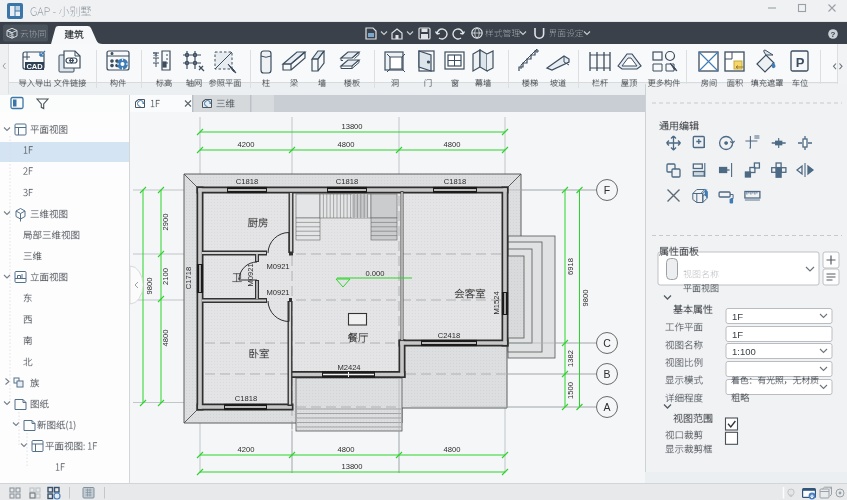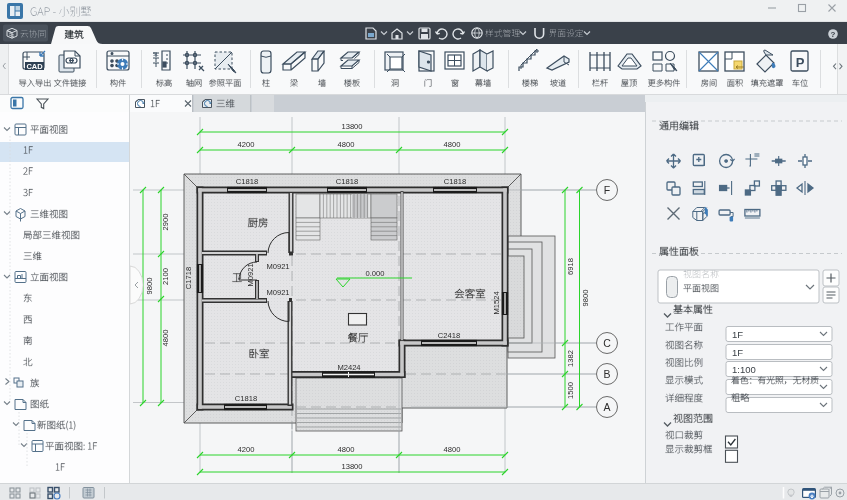--- a/index.html
+++ b/index.html
@@ -1,26 +1,26 @@
 <!DOCTYPE html>
 <html><head><meta charset="utf-8"><style>
 *{margin:0;padding:0;box-sizing:border-box}
 html,body{width:847px;height:500px;overflow:hidden;font-family:"Liberation Sans",sans-serif;background:#eceff1}
 .abs{position:absolute}
 #page{position:relative;width:847px;height:500px}
 #titlebar{position:absolute;left:0;top:0;width:847px;height:22px;background:#eff1f2;border-bottom:1px solid #e0e2e4}
 #menubar{position:absolute;left:0;top:22px;width:847px;height:22px;background:#3a414a}
-#ribbon{position:absolute;left:0;top:44px;width:847px;height:51px;background:#f8f9fa;border-bottom:1px solid #d8dadc}
+#ribbon{position:absolute;left:0;top:44px;width:847px;height:39px;background:#f8f9fa;border-bottom:1px solid #d8dadc}
 #ribbon .lstrip{position:absolute;left:0;top:0;width:9px;height:50px;background:#eef0f1;border-right:1px solid #dcdedf}
 #ribbon .rstrip{position:absolute;right:0;top:0;width:10px;height:50px;background:#f2f3f4;border-left:1px solid #dcdedf}
 #tabrow{position:absolute;left:130px;top:95px;width:515px;height:17px;background:#c9ced4}
 #treehead{position:absolute;left:0;top:95px;width:130px;height:17px;background:#fbfcfc;border-right:1px solid #d4d7d9}
 #tree{position:absolute;left:0;top:112px;width:130px;height:371px;background:#fdfdfe;border-right:1px solid #d4d7d9}
 #canvas{position:absolute;left:130px;top:112px;width:515px;height:371px;background:#f5f6f7}
-#rightpanel{position:absolute;left:645px;top:102px;width:202px;height:388px;background:#f1f2f4;border-left:1px solid #ced2d5}
+#rightpanel{position:absolute;left:645px;top:84px;width:202px;height:388px;background:#f1f2f4;border-left:1px solid #ced2d5}
 #statusbar{position:absolute;left:0;top:483px;width:847px;height:17px;background:#e7e9eb;border-top:1px solid #d2d5d7}
 .tab-active{position:absolute;left:0;top:0;width:63px;height:17px;background:#fafbfc;border-right:1px solid #b9bec3}
 .tab-inactive{position:absolute;left:64px;top:0;width:57px;height:17px;background:#d5d9dc;border-right:1px solid #bcc1c5}
 .selrow{position:absolute;left:0;top:30px;width:129px;height:20px;background:#d5e4f3}
 </style></head><body>
 <div id="page">
 <div id="titlebar">
       <svg class="abs" style="left:0;top:0" width="847" height="22">
 <rect x="7" y="3" width="16" height="16" rx="2" fill="#3a76a8"></rect>
         <rect x="10" y="6" width="4.5" height="10" fill="#e8eef3"></rect>

